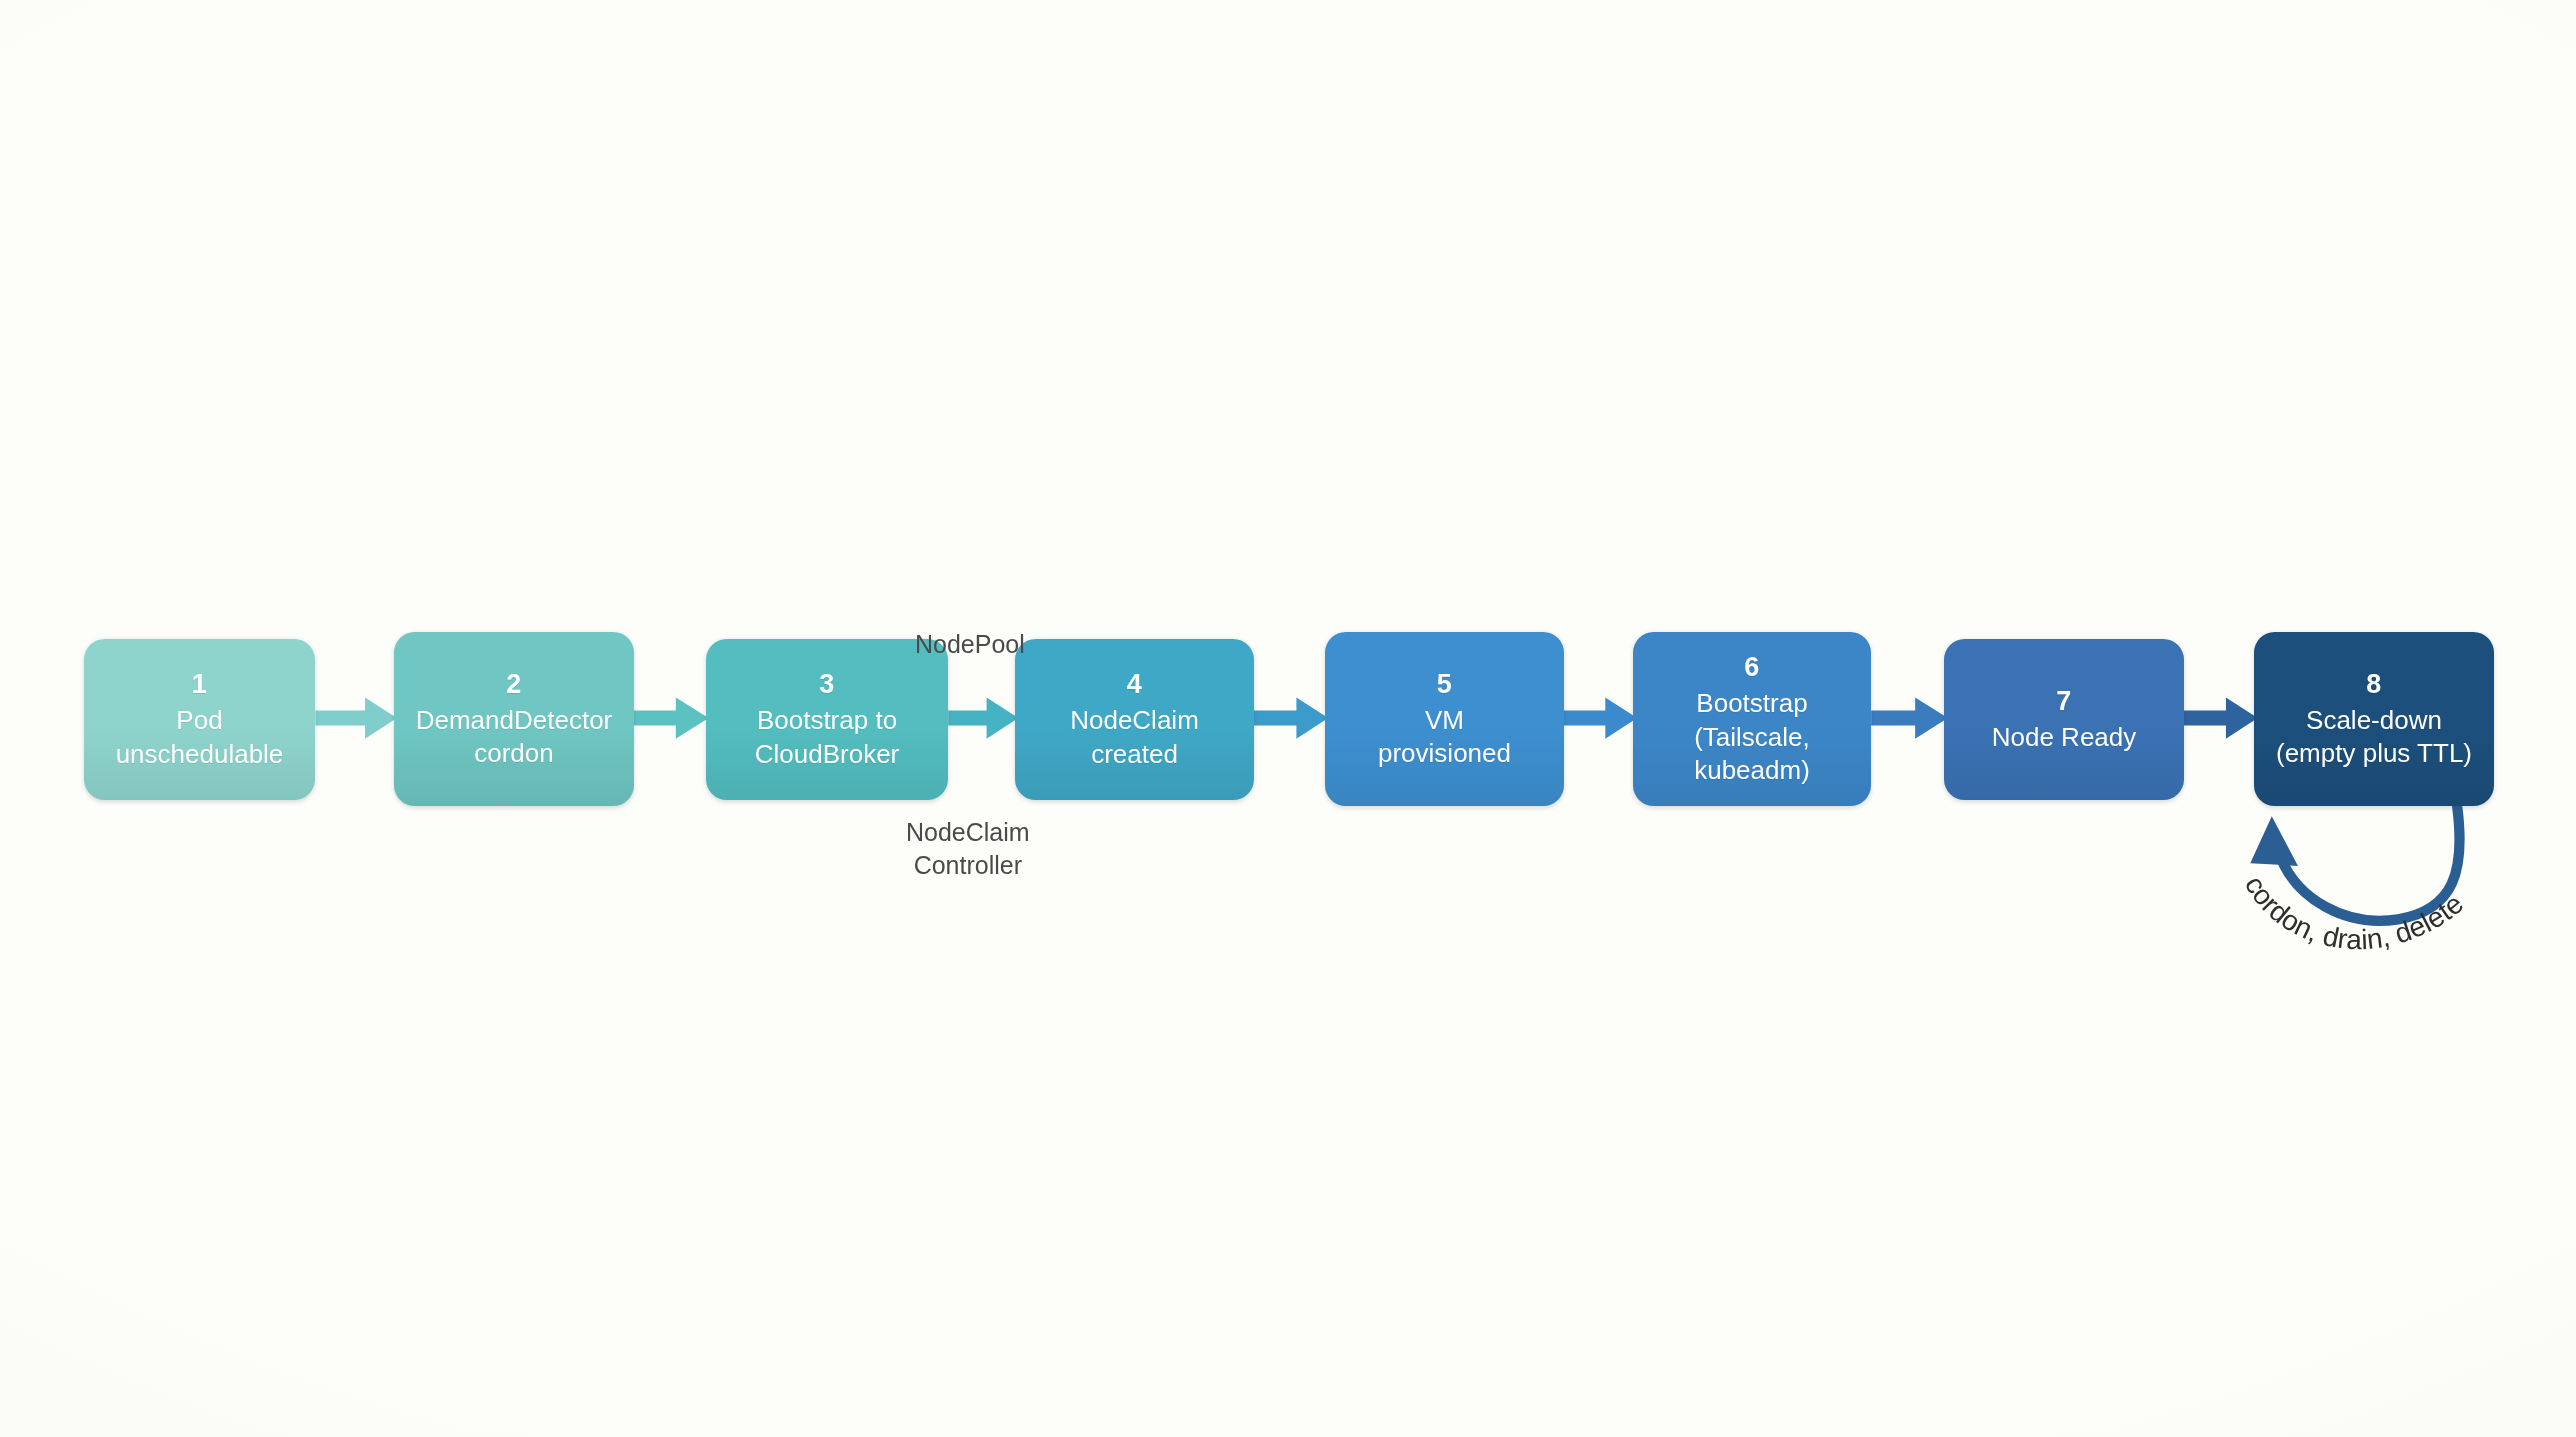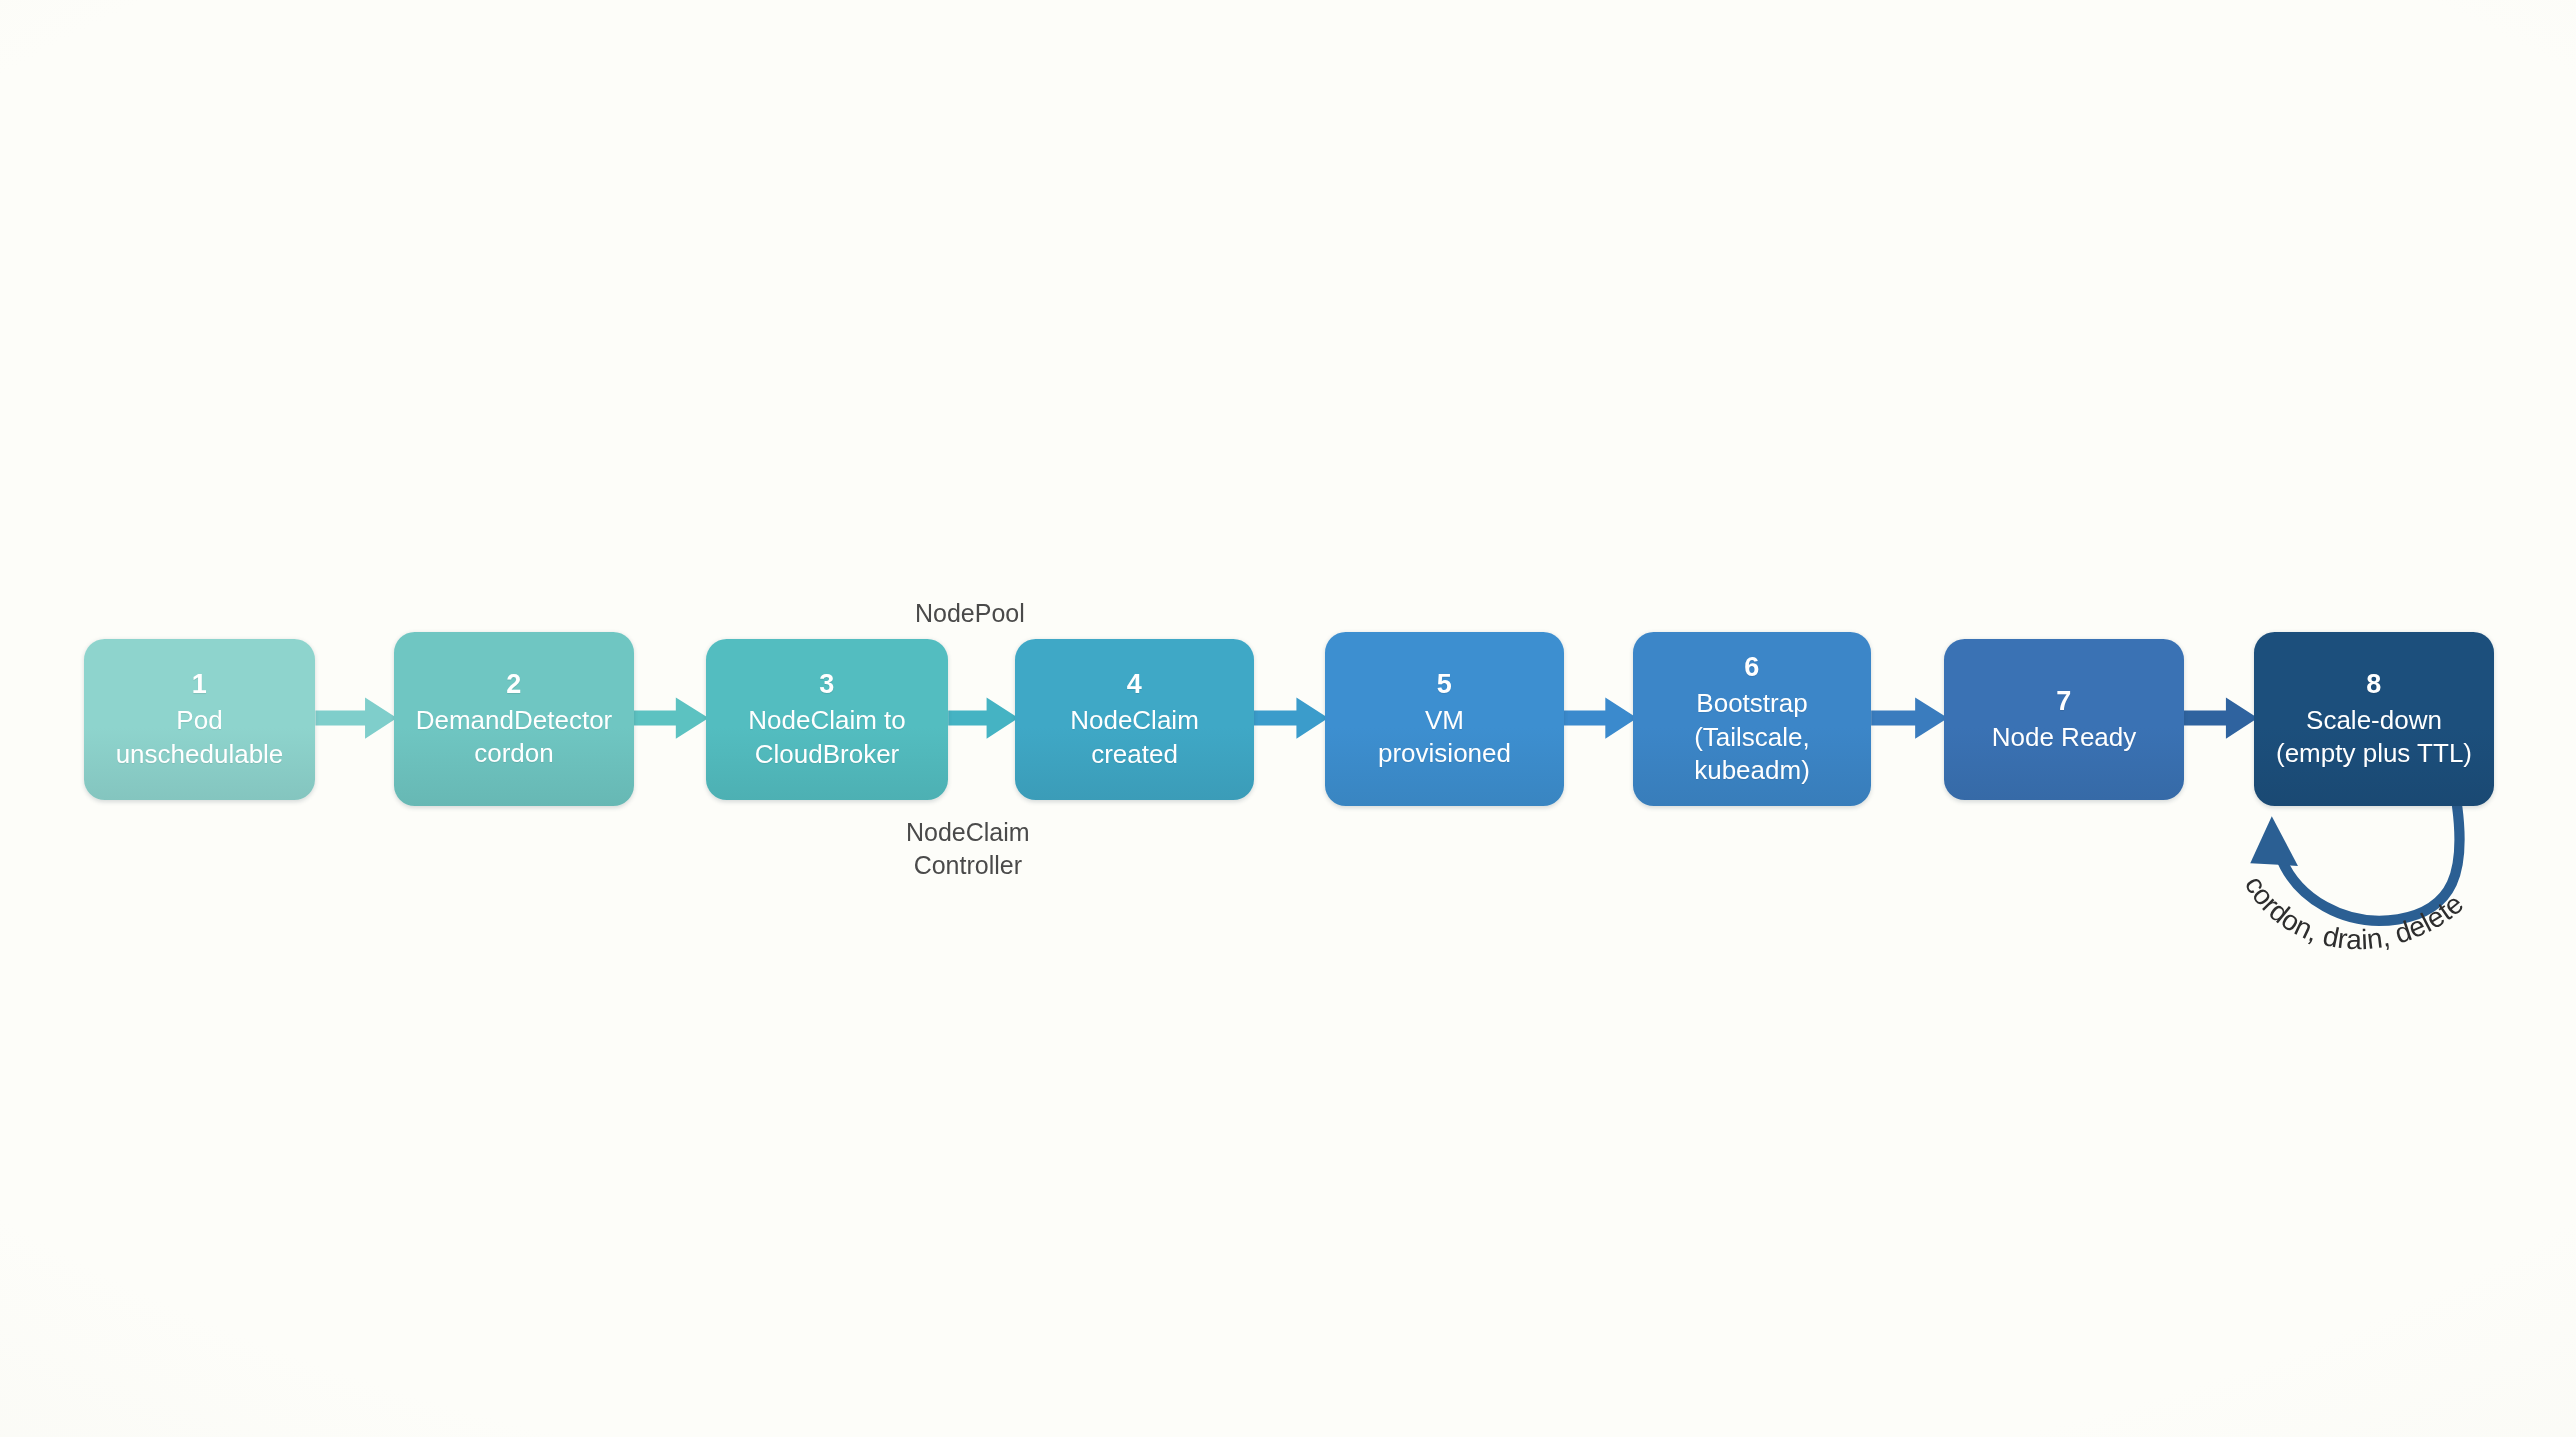--- a/index.html
+++ b/index.html
@@ -132,21 +132,21 @@
   </div>
 
   <div class="step-box" style="left: 394px; top: 632px; width: 240px; height: 174px; background: linear-gradient(rgb(111, 198, 194) 0%, rgb(111, 198, 194) 55%, rgb(103, 184, 180) 100%);">
     <span class="step-num">2</span>
     <span class="step-label">DemandDetector
 cordon</span>
   </div>
 
   <div class="step-box" style="left: 706px; top: 639px; width: 242px; height: 161px; background: linear-gradient(rgb(83, 189, 192) 0%, rgb(83, 189, 192) 55%, rgb(77, 176, 179) 100%);">
     <span class="step-num">3</span>
-    <span class="step-label">NodeClaim to
+    <span class="step-label">Bootstrap to
 CloudBroker</span>
   </div>
 
   <div class="step-box" style="left: 1015px; top: 639px; width: 239px; height: 161px; background: linear-gradient(rgb(63, 168, 198) 0%, rgb(63, 168, 198) 55%, rgb(59, 156, 184) 100%);">
     <span class="step-num">4</span>
     <span class="step-label">NodeClaim
 created</span>
   </div>
 
   <div class="step-box" style="left: 1325px; top: 632px; width: 239px; height: 174px; background: linear-gradient(rgb(61, 143, 208) 0%, rgb(61, 143, 208) 55%, rgb(57, 133, 193) 100%);">
@@ -166,19 +166,19 @@
     <span class="step-num">7</span>
     <span class="step-label">Node Ready</span>
   </div>
 
   <div class="step-box" style="left: 2254px; top: 632px; width: 240px; height: 174px; background: linear-gradient(rgb(28, 79, 124) 0%, rgb(28, 79, 124) 55%, rgb(26, 73, 115) 100%);">
     <span class="step-num">8</span>
     <span class="step-label">Scale-down
 (empty plus TTL)</span>
   </div>
 
-  <div class="edge-label" style="left: 915px; top: 597px; text-align: center;">NodePool</div>
+  <div class="edge-label" style="left: 915px; top: 628px; text-align: center;">NodePool</div>
 
   <div class="edge-label" style="left: 906px; top: 816px;">NodeClaim
 Controller</div>
 
 </div>
 
 
 </body></html>

